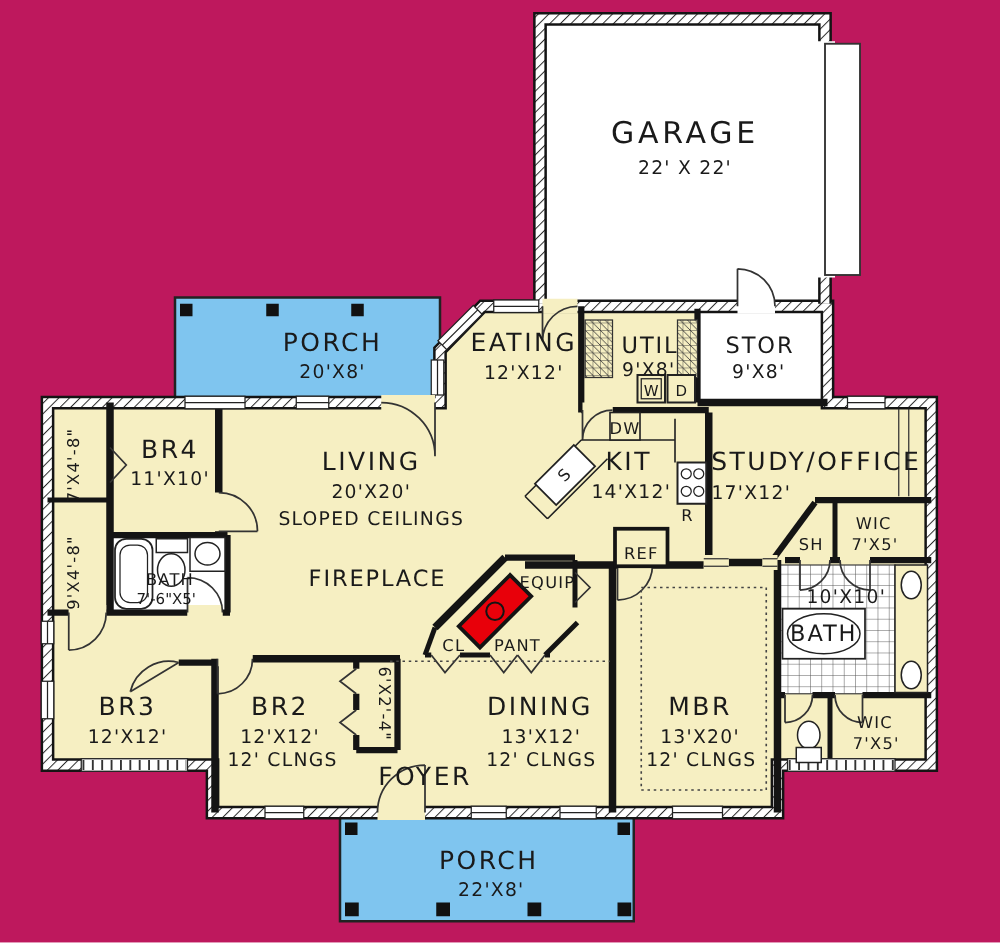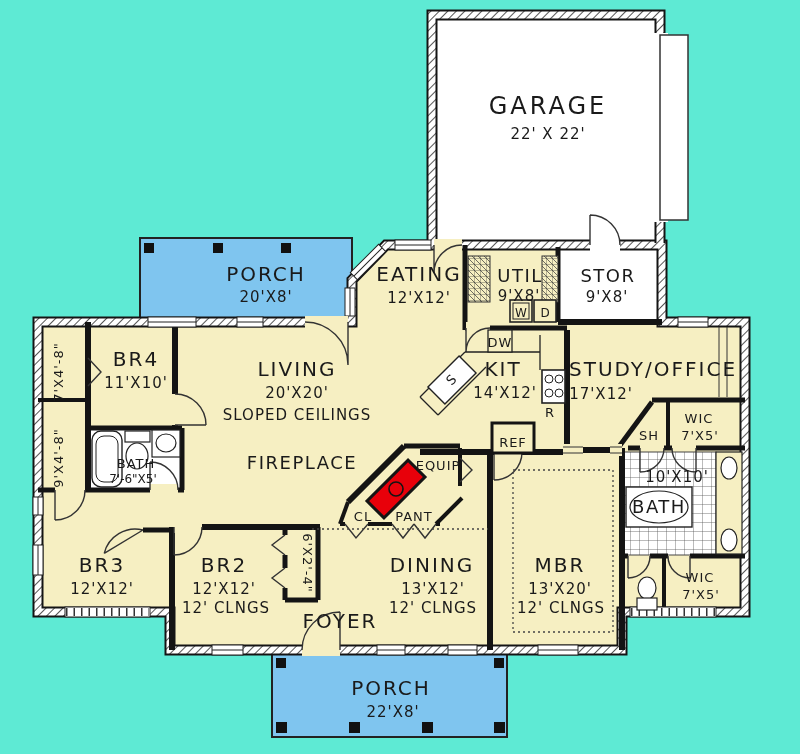--- a/index.html
+++ b/index.html
@@ -1,16 +1,16 @@
 <!DOCTYPE html>
 <html><head>
 <meta charset="utf-8">
 <style>
   html,body{margin:0;padding:0;background:#ffffff;}
-  .stage{position:relative;width:800px;height:754px;background:#5eead4;overflow:hidden;}
+  .stage{position:relative;width:800px;height:754px;background:#be185d;overflow:hidden;}
   svg{position:absolute;left:0;top:0;}
   text{font-family:"DejaVu Sans","Liberation Sans",sans-serif;fill:#1a1a1a;}
   .room-name{font-size:20px;letter-spacing:2px;}
   .room-name-big{font-size:24px;letter-spacing:3px;}
   .room-name-med{font-size:18px;letter-spacing:1.5px;}
   .room-dims{font-size:15px;letter-spacing:1px;}
   .room-note{font-size:15px;letter-spacing:1px;}
   .small-label{font-size:13px;letter-spacing:1px;}
   .tiny-label{font-size:12px;}
   .vtext{font-size:13px;letter-spacing:1px;}

